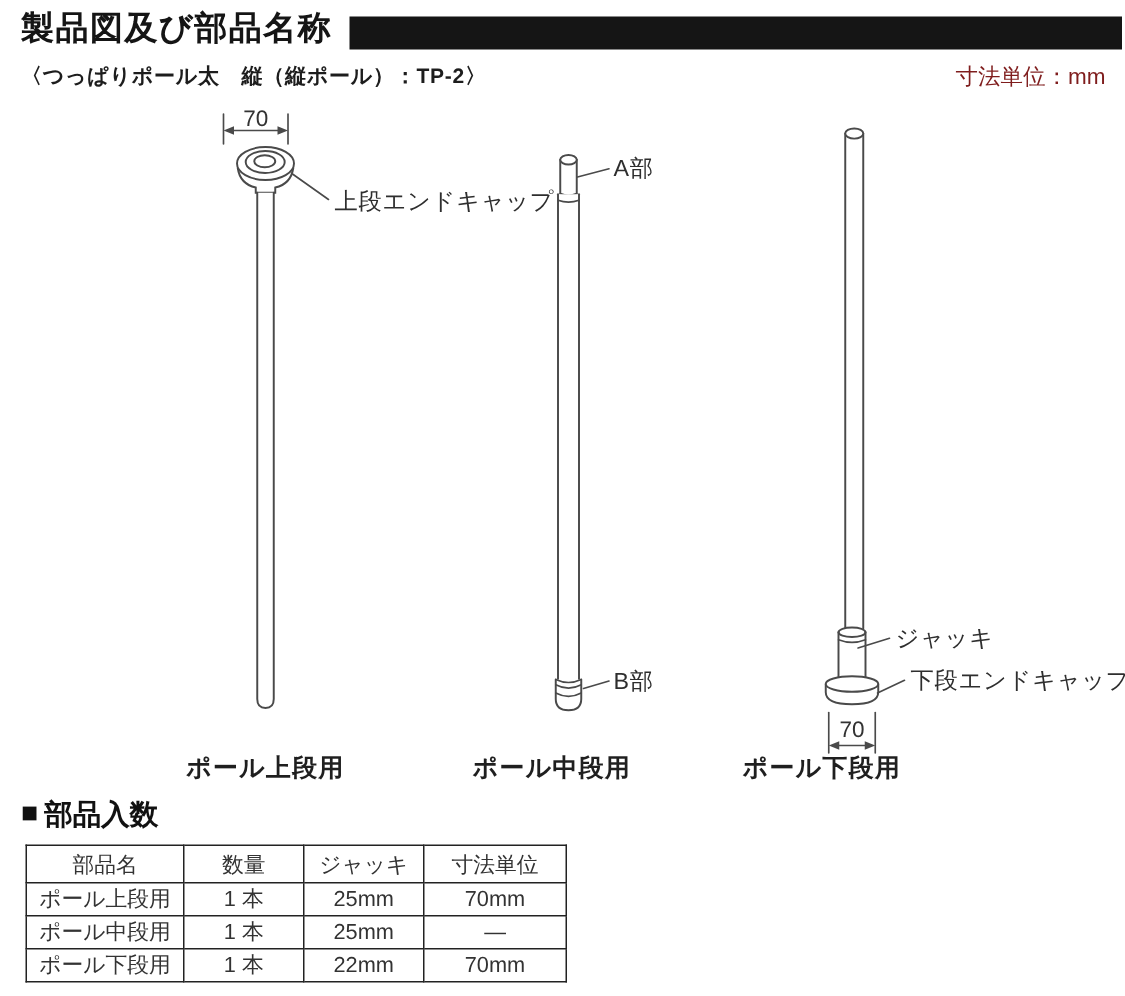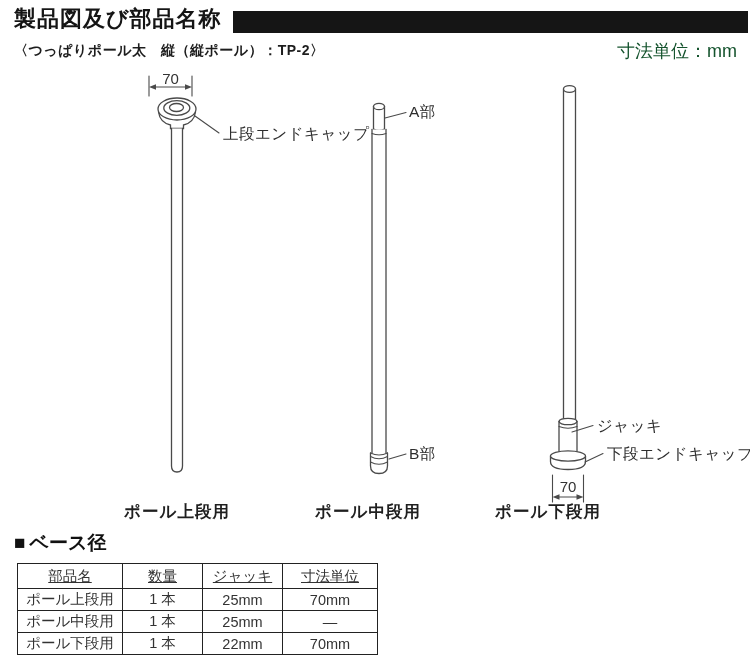--- a/index.html
+++ b/index.html
@@ -13,40 +13,40 @@
     font-size:22px;font-weight:800;letter-spacing:1px;color:#151515;white-space:nowrap;text-align:right;
   }
   .header-bar{
     position:absolute;left:233px;top:11px;height:22px;width:515px;background:#151515;
   }
   .subhead{
     position:absolute;left:14px;top:40px;width:723px;height:22px;
     display:flex;justify-content:space-between;align-items:center;
   }
   .product-name{font-size:14px;font-weight:700;color:#1d1d1d;letter-spacing:.5px;white-space:nowrap;}
-  .unit-note{font-size:18px;font-weight:500;color:#14532d;white-space:nowrap;}
+  .unit-note{font-size:15px;font-weight:500;color:#7f1d1d;white-space:nowrap;}
   
   .diagram{position:absolute;left:0;top:70px;width:750px;height:455px;}
   .diagram text{font-family:"Liberation Sans",sans-serif;}
   .dim{font-size:15px;fill:#333;font-weight:500;}
   .lbl{font-size:15.5px;fill:#2e2e2e;font-weight:500;letter-spacing:.5px;}
   .cap{font-size:16.5px;fill:#1f1f1f;font-weight:600;letter-spacing:1px;}
   
   .section-heading{
     position:absolute;left:14px;top:530px;font-size:19px;font-weight:700;color:#111;
     display:flex;align-items:center;gap:4px;white-space:nowrap;
   }
   .parts-table{
     position:absolute;left:17px;top:563px;border-collapse:collapse;table-layout:fixed;width:360px;
   }
   .parts-table th,.parts-table td{
     border:1.4px solid #222;text-align:center;vertical-align:middle;
     font-size:14.5px;font-weight:500;color:#333;padding:0;white-space:nowrap;
   }
-  .parts-table th{height:24px;text-decoration:underline;}
+  .parts-table th{height:24px;}
   .parts-table td{height:21px;}
 </style>
 </head>
 <body>
 
 <div class="page">
 
   <h1 class="page-title">製品図及び部品名称</h1>
   <div class="header-bar"></div>
 
@@ -129,21 +129,21 @@
       <line x1="585" y1="392" x2="603" y2="383.5" stroke-width="1.1"></line>
     </g>
     <text class="lbl" x="597" y="360.5">ジャッキ</text>
     <text class="lbl" x="607" y="388.5">下段エンドキャップ</text>
     <text class="dim" x="568" y="421.5" text-anchor="middle">70</text>
     <text class="cap" x="548" y="447" text-anchor="middle">ポール下段用</text>
   </svg>
 
   <div class="section-heading">
     <span>■</span>
-      <span>ベース径</span>
+      <span>部品入数</span>
   </div>
 
   <table class="parts-table">
     <colgroup>
       <col style="width:105px">
         <col style="width:80px">
         <col style="width:80px">
         <col style="width:95px">
     </colgroup>
     <thead>

